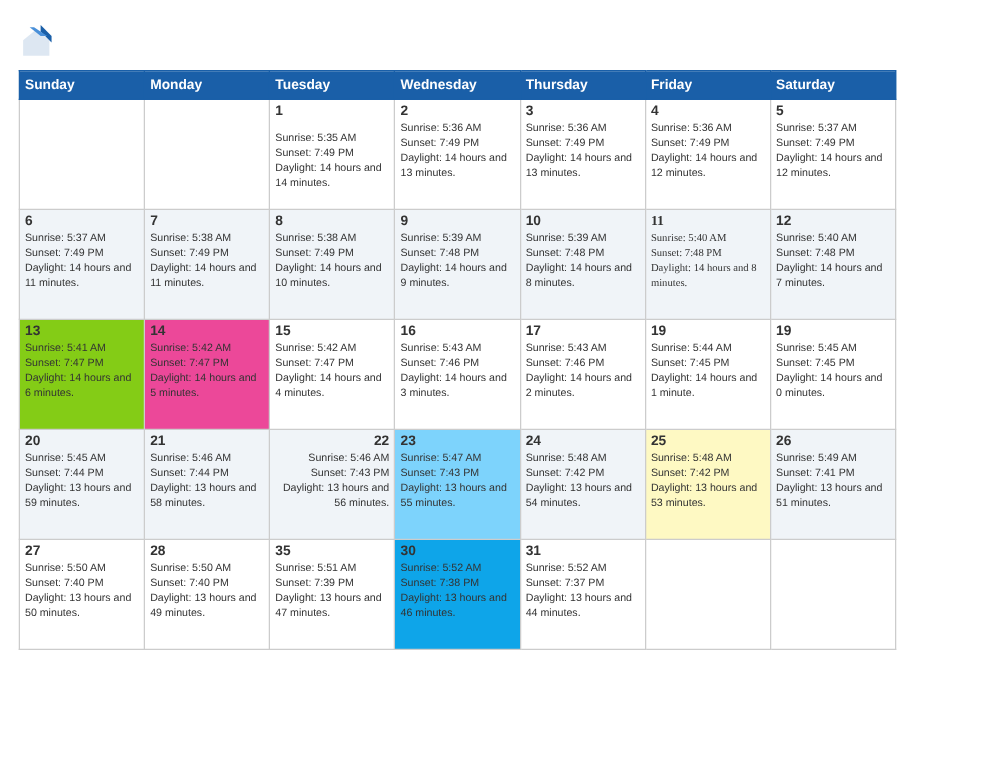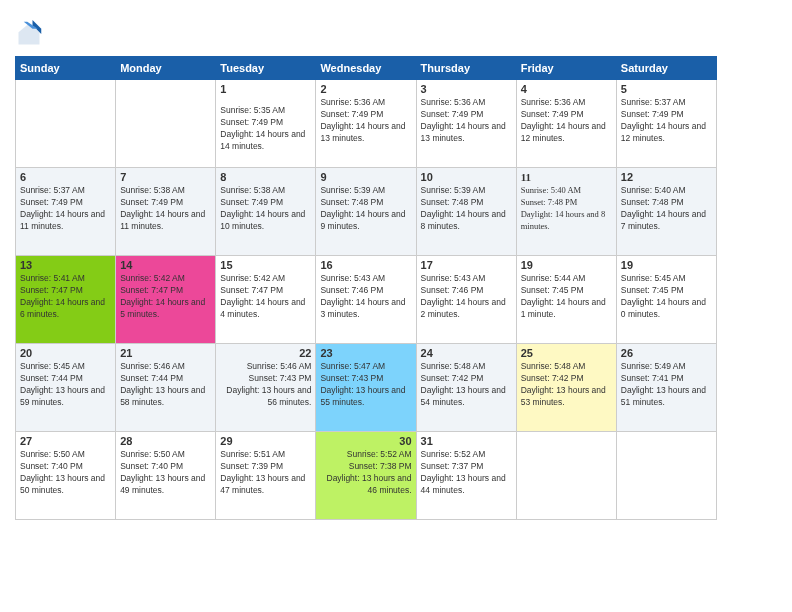--- a/index.html
+++ b/index.html
@@ -309,26 +309,26 @@
 Sunset: 7:40 PM
 Daylight: 13 hours and 50 minutes.</div>
           </td>
           <td style="background-color: rgb(255, 255, 255);">
             <span class="day-num">28</span>
             <div class="day-info" style="white-space: pre-line;">Sunrise: 5:50 AM
 Sunset: 7:40 PM
 Daylight: 13 hours and 49 minutes.</div>
           </td>
           <td style="background-color: rgb(255, 255, 255);">
-            <span class="day-num">29</span>
+            <span class="day-num">35</span>
             <div class="day-info" style="white-space: pre-line;">Sunrise: 5:51 AM
 Sunset: 7:39 PM
 Daylight: 13 hours and 47 minutes.</div>
           </td>
-          <td style="background-color: #bef264; text-align: right;">
+          <td style="background-color: #0ea5e9;">
             <span class="day-num">30</span>
             <div class="day-info" style="white-space: pre-line;">Sunrise: 5:52 AM
 Sunset: 7:38 PM
 Daylight: 13 hours and 46 minutes.</div>
           </td>
           <td style="background-color: rgb(255, 255, 255);">
             <span class="day-num">31</span>
             <div class="day-info" style="white-space: pre-line;">Sunrise: 5:52 AM
 Sunset: 7:37 PM
 Daylight: 13 hours and 44 minutes.</div>

